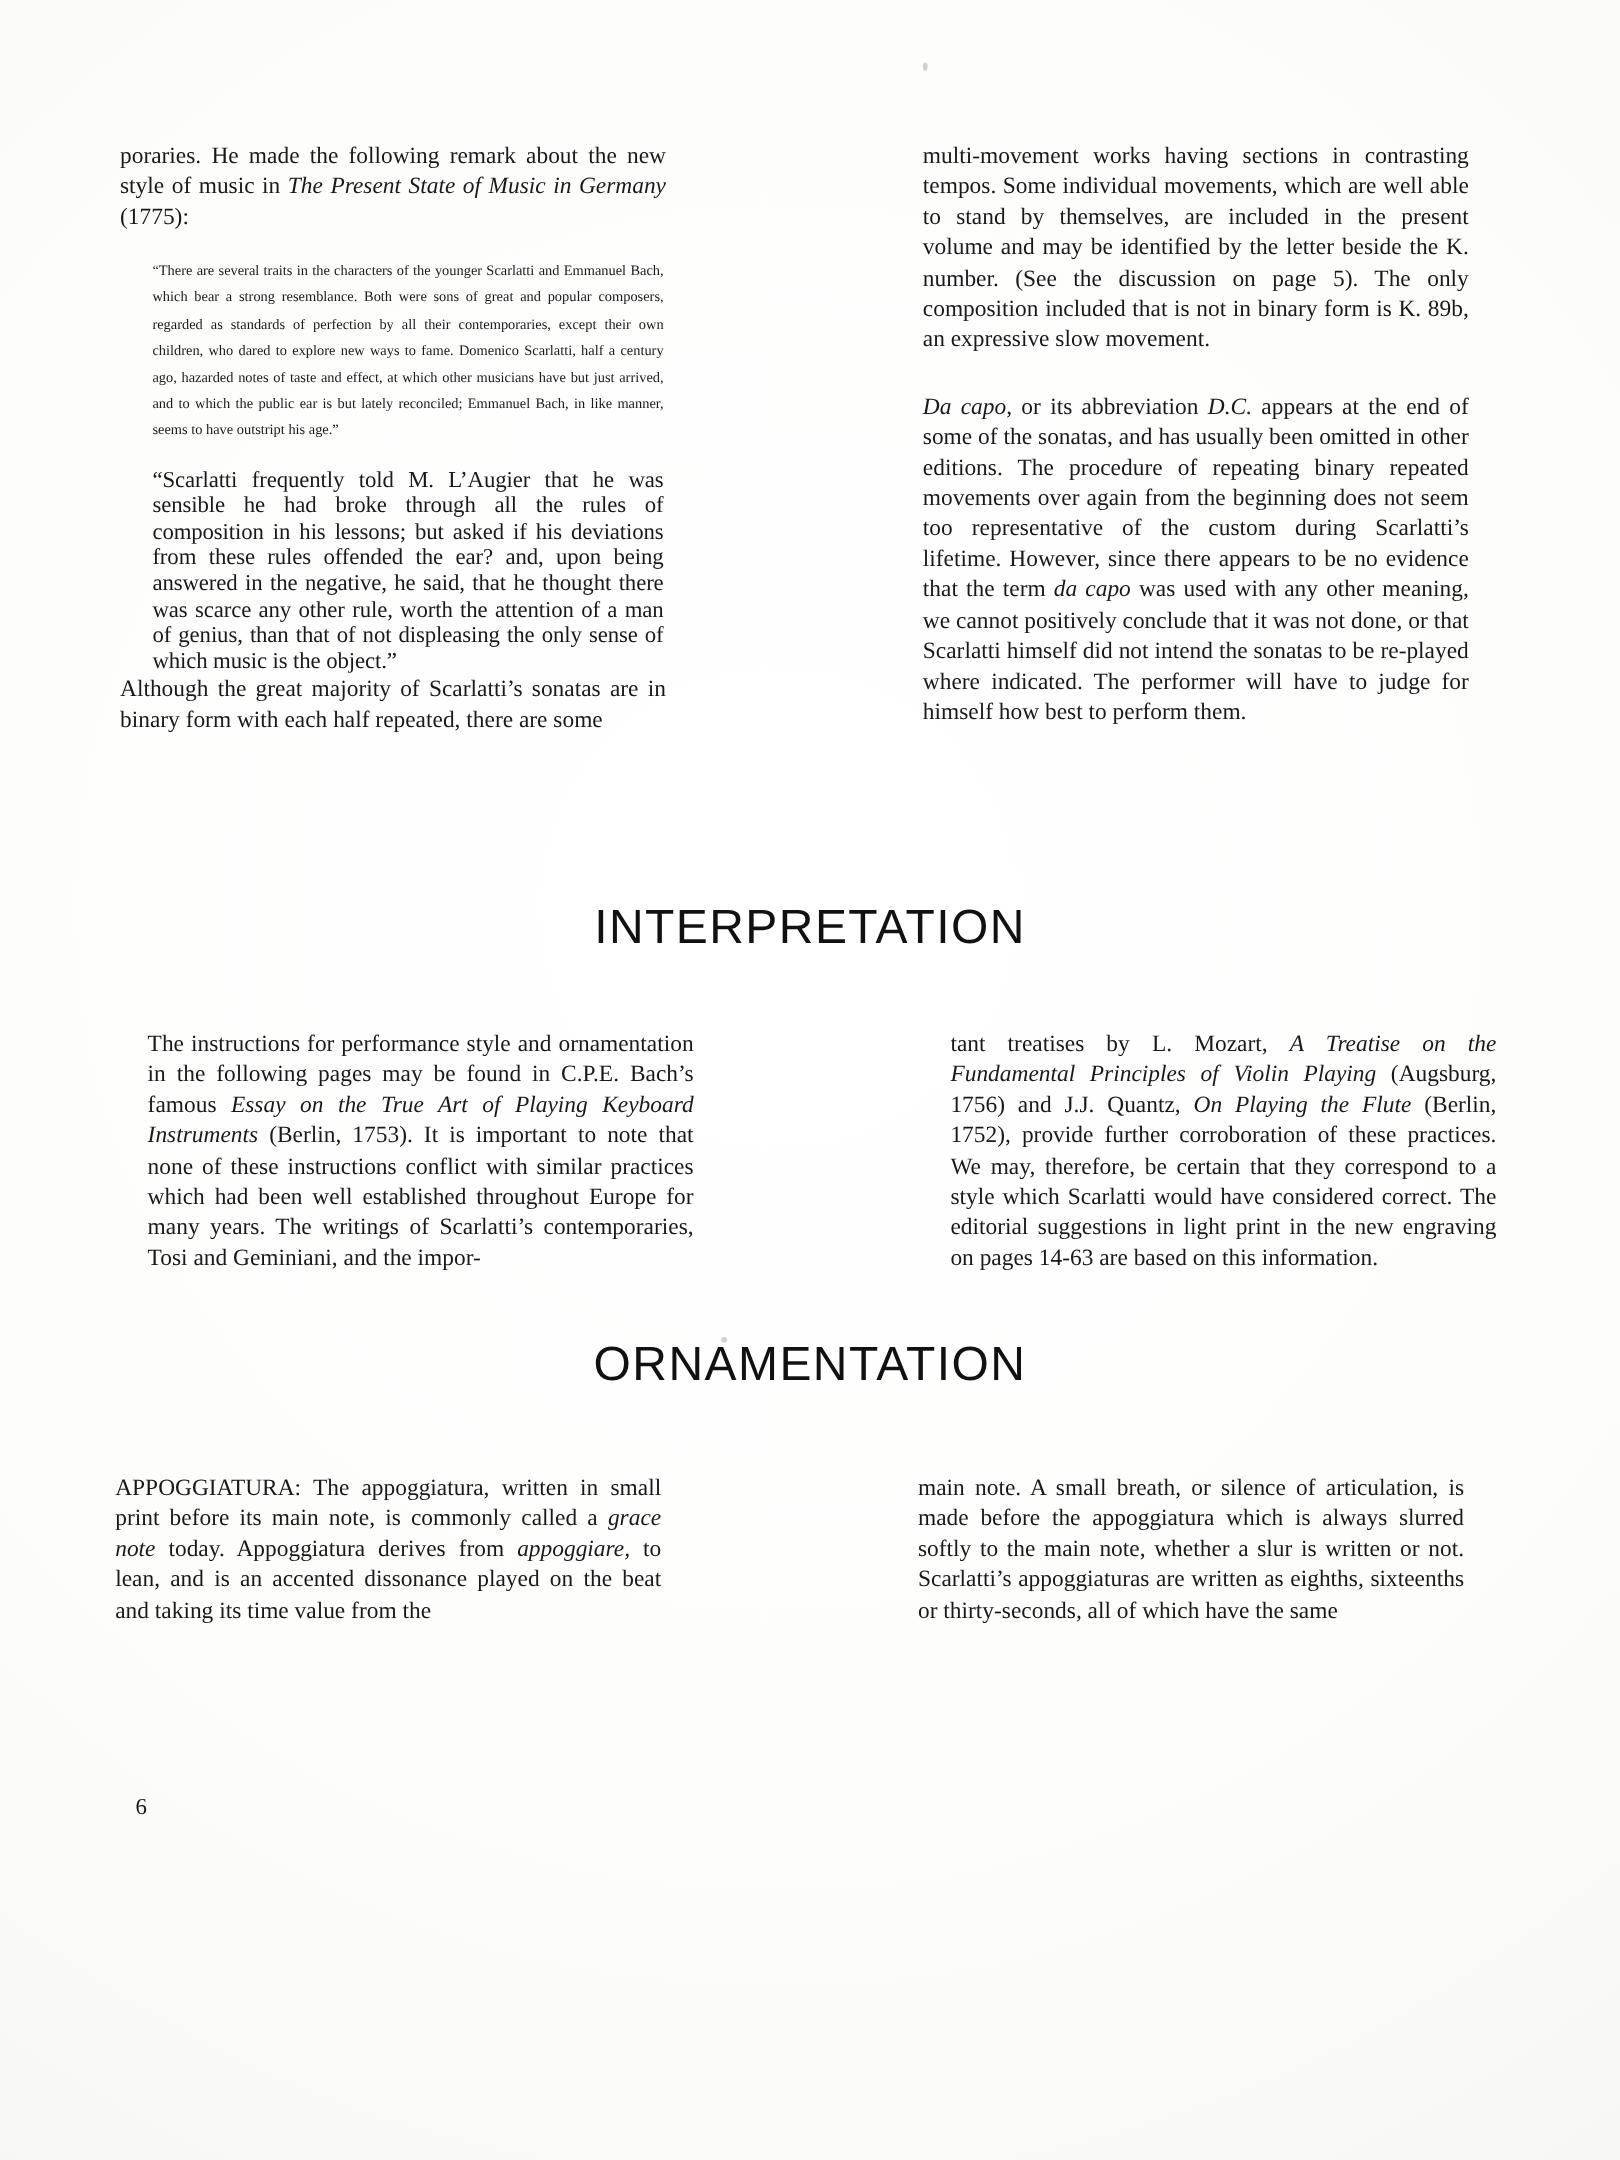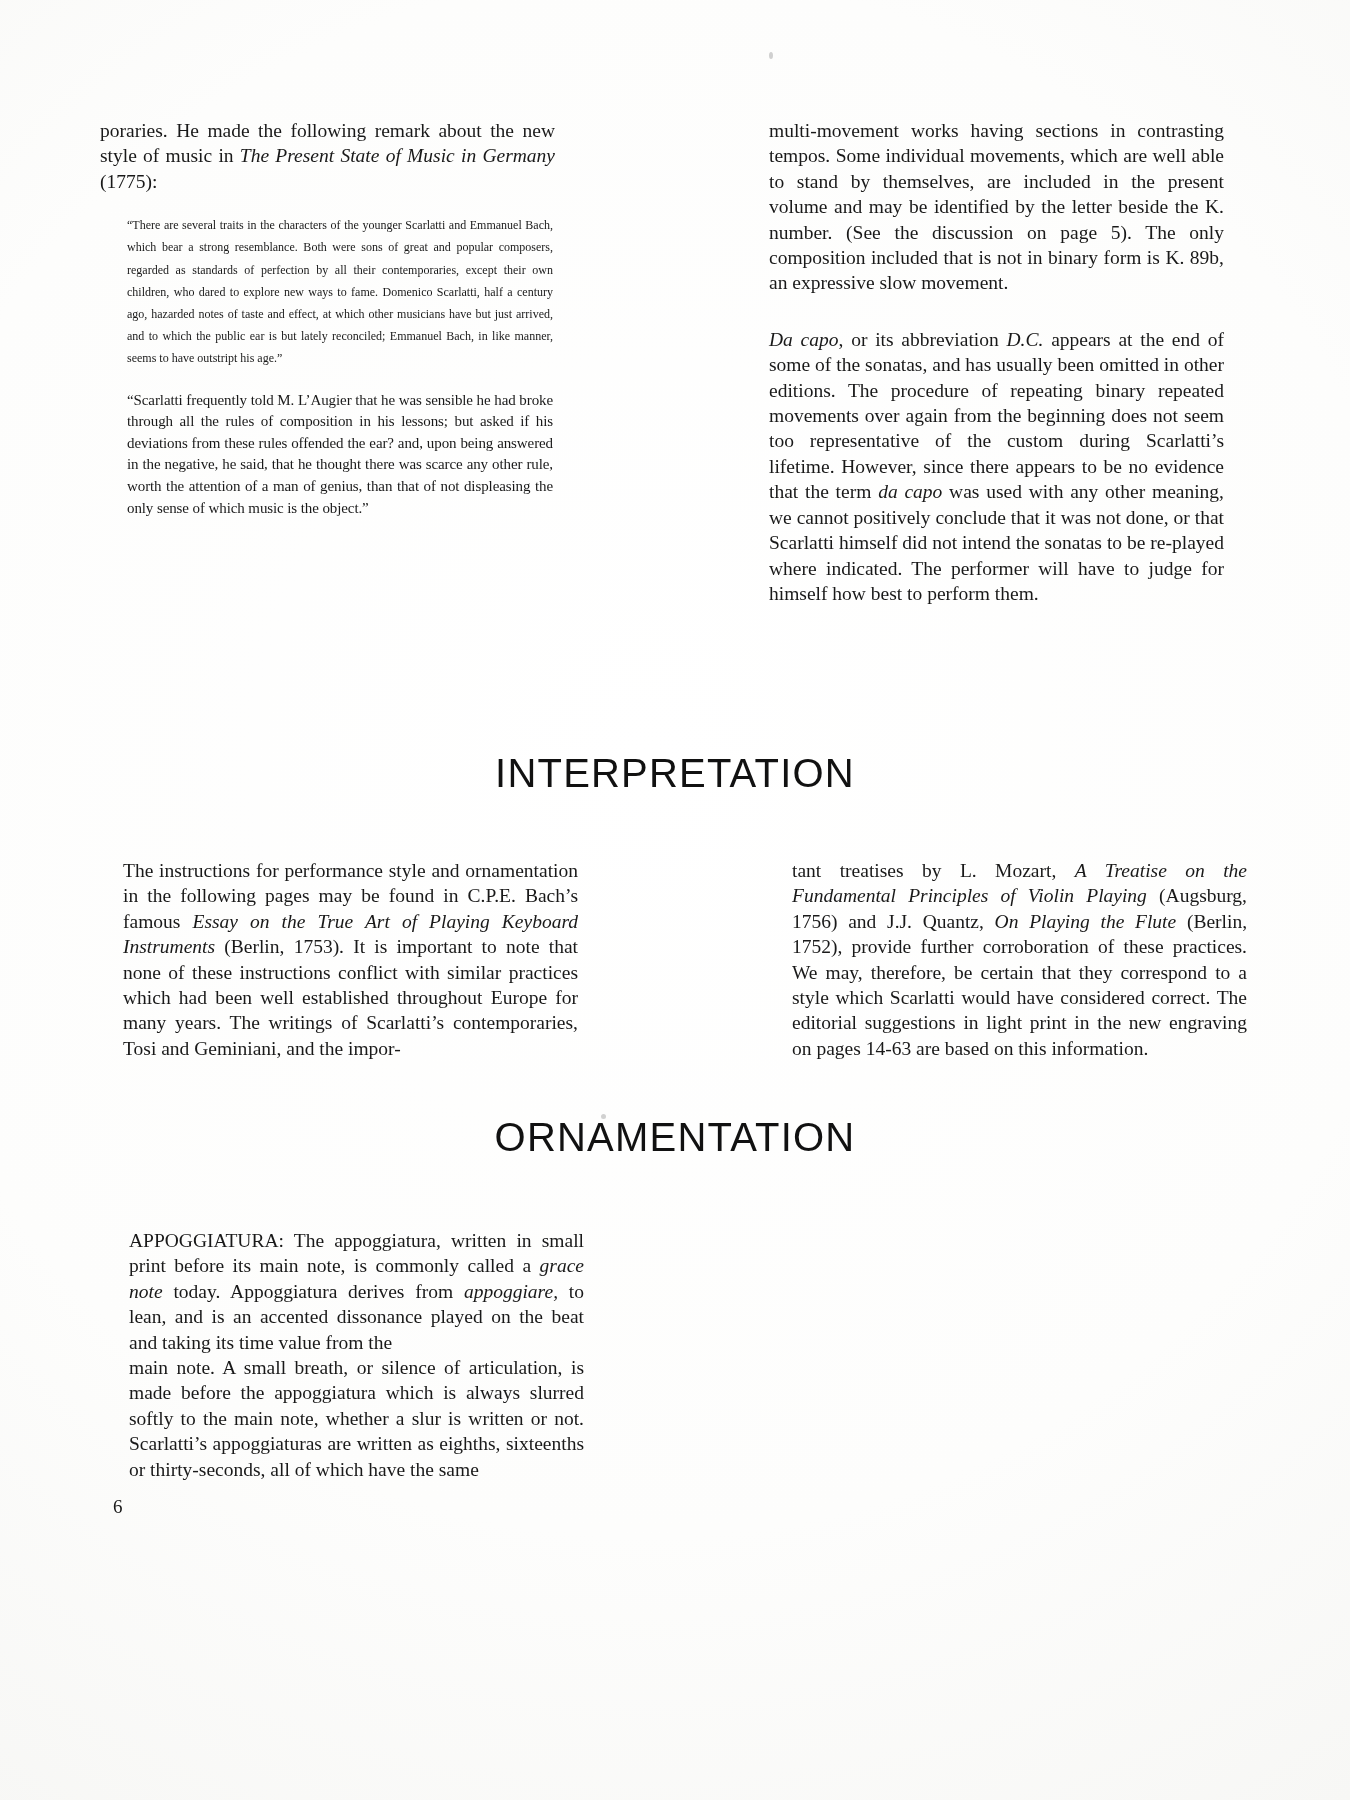--- a/index.html
+++ b/index.html
@@ -45,21 +45,21 @@
   .quote {
     margin-top: 20px;
     margin-left: 27px;
     margin-right: 2px;
   }
   .quote p {
     font-size: 12px;
     line-height: 22.2px;
   }
   .quote.tight p {
-    font-size: 15px;
+    font-size: 19px;
     line-height: 21.6px;
     letter-spacing: -0.1px;
   }
 
   
   .subhead {
     font-family: "Liberation Sans", "DejaVu Sans", sans-serif;
     font-weight: 700;
     font-style: italic;
     font-size: 27px;
@@ -112,20 +112,21 @@
 
       <div class="quote">
         <p>“There are several traits in the characters of the younger Scarlatti and Emmanuel Bach, which bear a strong resemblance. Both were sons of great and popular composers, regarded as standards of perfection by all their contemporaries, except their own children, who dared to explore new ways to fame. Domenico Scarlatti, half a century ago, hazarded notes of taste and effect, at which other musicians have but just arrived, and to which the public ear is but lately reconciled; Emmanuel Bach, in like manner, seems to have outstript his age.”</p>
       </div>
 
 
       <div class="quote tight">
         <p>“Scarlatti frequently told M. L’Augier that he was sensible he had broke through all the rules of composition in his lessons; but asked if his deviations from these rules offended the ear? and, upon being answered in the negative, he said, that he thought there was scarce any other rule, worth the attention of a man of genius, than that of not displeasing the only sense of which music is the object.”</p>
       </div>
 
+      <p>Although the great majority of Scarlatti’s sonatas are in binary form with each half repeated, there are some</p>
     </div>
 
     <div class="col">
       <p>multi-movement works having sections in contrasting tempos. Some individual movements, which are well able to stand by themselves, are included in the present volume and may be identified by the letter beside the K. number. (See the discussion on page 5). The only composition included that is not in binary form is K. 89b, an expressive slow movement.</p>
 
 
       <p style="margin-top:31px;"><i>Da capo</i><span>, or its abbreviation </span><i>D.C.</i><span> appears at the end of some of the sonatas, and has usually been omitted in other editions. The procedure of repeating binary repeated movements over again from the beginning does not seem too representative of the custom during Scarlatti’s lifetime. However, since there appears to be no evidence that the term </span><i>da capo</i><span> was used with any other meaning, we cannot positively conclude that it was not done, or that Scarlatti himself did not intend the sonatas to be re-played where indicated. The performer will have to judge for himself how best to perform them.</span></p>
     </div>
   </div>
 
@@ -135,21 +136,21 @@
     <div class="col">
       <p><span>The instructions for performance style and ornamentation in the following pages may be found in C.P.E. Bach’s famous </span><i>Essay on the True Art of Playing Keyboard Instruments</i><span> (Berlin, 1753). It is important to note that none of these instructions conflict with similar practices which had been well established throughout Europe for many years. The writings of Scarlatti’s contemporaries, Tosi and Geminiani, and the impor-</span></p>
     </div>
     <div class="col">
       <p><span>tant treatises by L. Mozart, </span><i>A Treatise on the Fundamental Principles of Violin Playing</i><span> (Augsburg, 1756) and J.J. Quantz, </span><i>On Playing the Flute</i><span> (Berlin, 1752), provide further corroboration of these practices. We may, therefore, be certain that they correspond to a style which Scarlatti would have considered correct. The editorial suggestions in light print in the new engraving on pages 14-63 are based on this information.</span></p>
     </div>
   </div>
 
   <div class="bighead" style="top:1115px;">ORNAMENTATION</div>
 
-  <div class="col-wrap" style="left:129px;top:1228px;width:1124px;flex-direction:column;">
+  <div class="col-wrap" style="left:96px;top:1228px;width:1124px;">
     <div class="col">
       <p><span>APPOGGIATURA: The appoggiatura, written in small print before its main note, is commonly called a </span><i>grace note</i><span> today. Appoggiatura derives from </span><i>appoggiare,</i><span> to lean, and is an accented dissonance played on the beat and taking its time value from the</span></p>
     </div>
     <div class="col">
       <p>main note. A small breath, or silence of articulation, is made before the appoggiatura which is always slurred softly to the main note, whether a slur is written or not. Scarlatti’s appoggiaturas are written as eighths, sixteenths or thirty-seconds, all of which have the same</p>
     </div>
   </div>
 
   <div class="folio" style="left:113px;top:1496px;">6</div>
 

